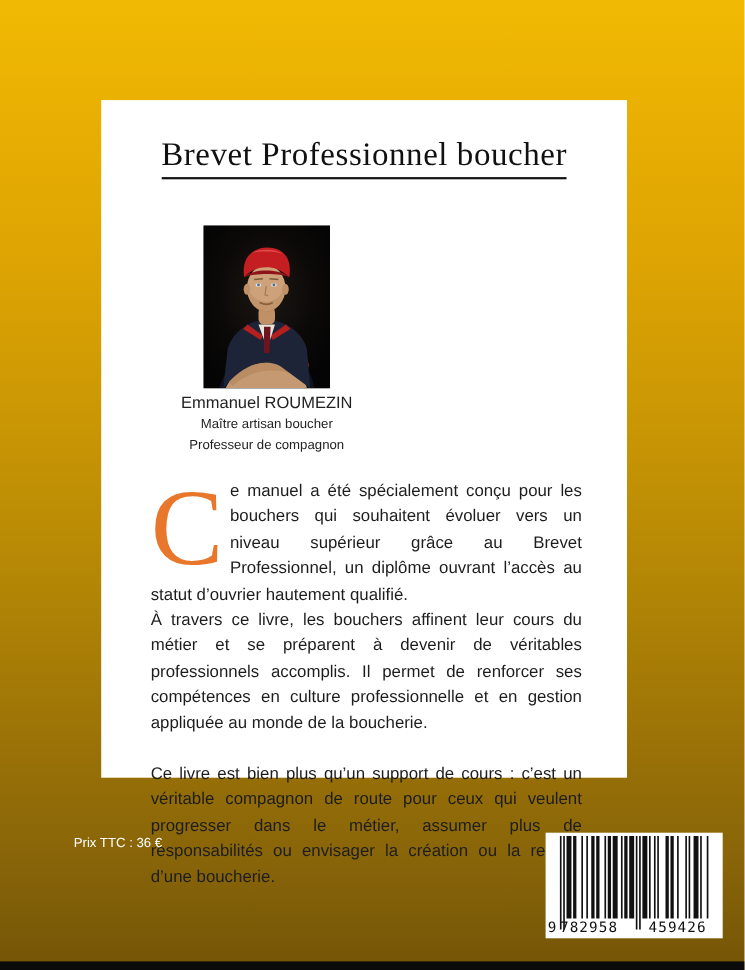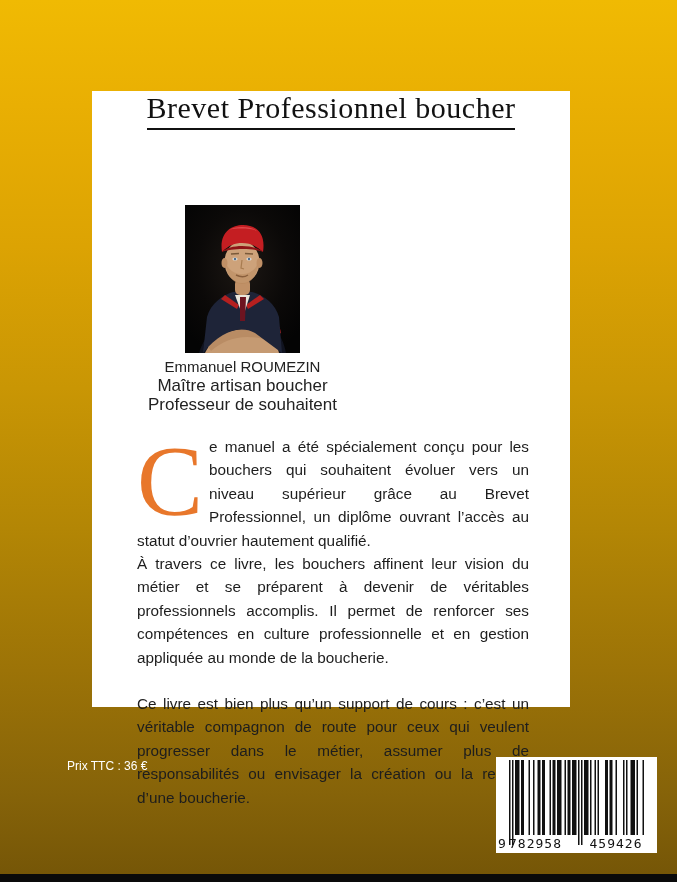--- a/index.html
+++ b/index.html
@@ -24,20 +24,21 @@
   }
 
   .panel {
     position: absolute;
     left: 92px; top: 91px;
     width: 478px; height: 616px;
     background: #ffffff;
   }
 
   .title-wrap {
+    margin-top: 33px;
     text-align: center;
   }
   .title {
     display: inline-block;
     font-family: "Liberation Serif", serif;
     font-size: 30px;
     color: #111;
     border-bottom: 2px solid #111;
     padding-bottom: 3px;
     letter-spacing: 0.5px;
@@ -53,21 +54,21 @@
   .photo-frame svg { display: block; width: 100%; height: 100%; }
 
   .caption {
     position: absolute;
     left: 30px; top: 266px;
     width: 241px;
     text-align: center;
     color: #222;
   }
   .caption .name { font-size: 15px; font-weight: normal; line-height: 19px; }
-  .caption .role { font-size: 17px; line-height: 19px; }
+  .caption .role { font-size: 12px; line-height: 19px; }
 
   .body-text {
     position: absolute;
     left: 45px; top: 344px;
     width: 392px;
     font-size: 15.3px;
     line-height: 23.4px;
     color: #1d1d1d;
     text-align: justify;
   }
@@ -165,28 +166,28 @@
 
         <path d="M37,47 C34,28 46,20 58,20 C71,20 81,28 78,47 C70,40 64,38 57,38 C50,38 44,40 37,47 Z" fill="#c41e22"></path>
         <path d="M37,47 C44,39 70,39 78,47 C70,43 46,43 37,47 Z" fill="#8f1417"></path>
         <path d="M44,25 C50,21 66,21 72,26 C66,23 50,23 44,25 Z" fill="#e0494c"></path>
       </svg>
     </div>
 
     <div class="caption">
       <div class="name">Emmanuel ROUMEZIN</div>
       <div class="role">Maître artisan boucher</div>
-      <div class="role">Professeur de souhaitent</div>
+      <div class="role">Professeur de compagnon</div>
     </div>
 
     <div class="body-text">
       <div>
         <span class="dropcap">C</span><span>e manuel a été spécialement conçu pour les bouchers qui souhaitent évoluer vers un niveau supérieur grâce au Brevet Professionnel, un diplôme ouvrant l’accès au statut d’ouvrier hautement qualifié.</span>
       </div>
-      <div>À travers ce livre, les bouchers affinent leur vision du métier et se préparent à devenir de véritables professionnels accomplis. Il permet de renforcer ses compétences en culture professionnelle et en gestion appliquée au monde de la boucherie.</div>
+      <div>À travers ce livre, les bouchers affinent leur cours du métier et se préparent à devenir de véritables professionnels accomplis. Il permet de renforcer ses compétences en culture professionnelle et en gestion appliquée au monde de la boucherie.</div>
       <div class="para-gap">Ce livre est bien plus qu’un support de cours : c’est un véritable compagnon de route pour ceux qui veulent progresser dans le métier, assumer plus de responsabilités ou envisager la création ou la reprise d’une boucherie.</div>
     </div>
 
   </div>
 
   <div class="footer-text">
     <div class="price">Prix TTC : 36 €</div>
   </div>
 
   <div class="barcode-box">

